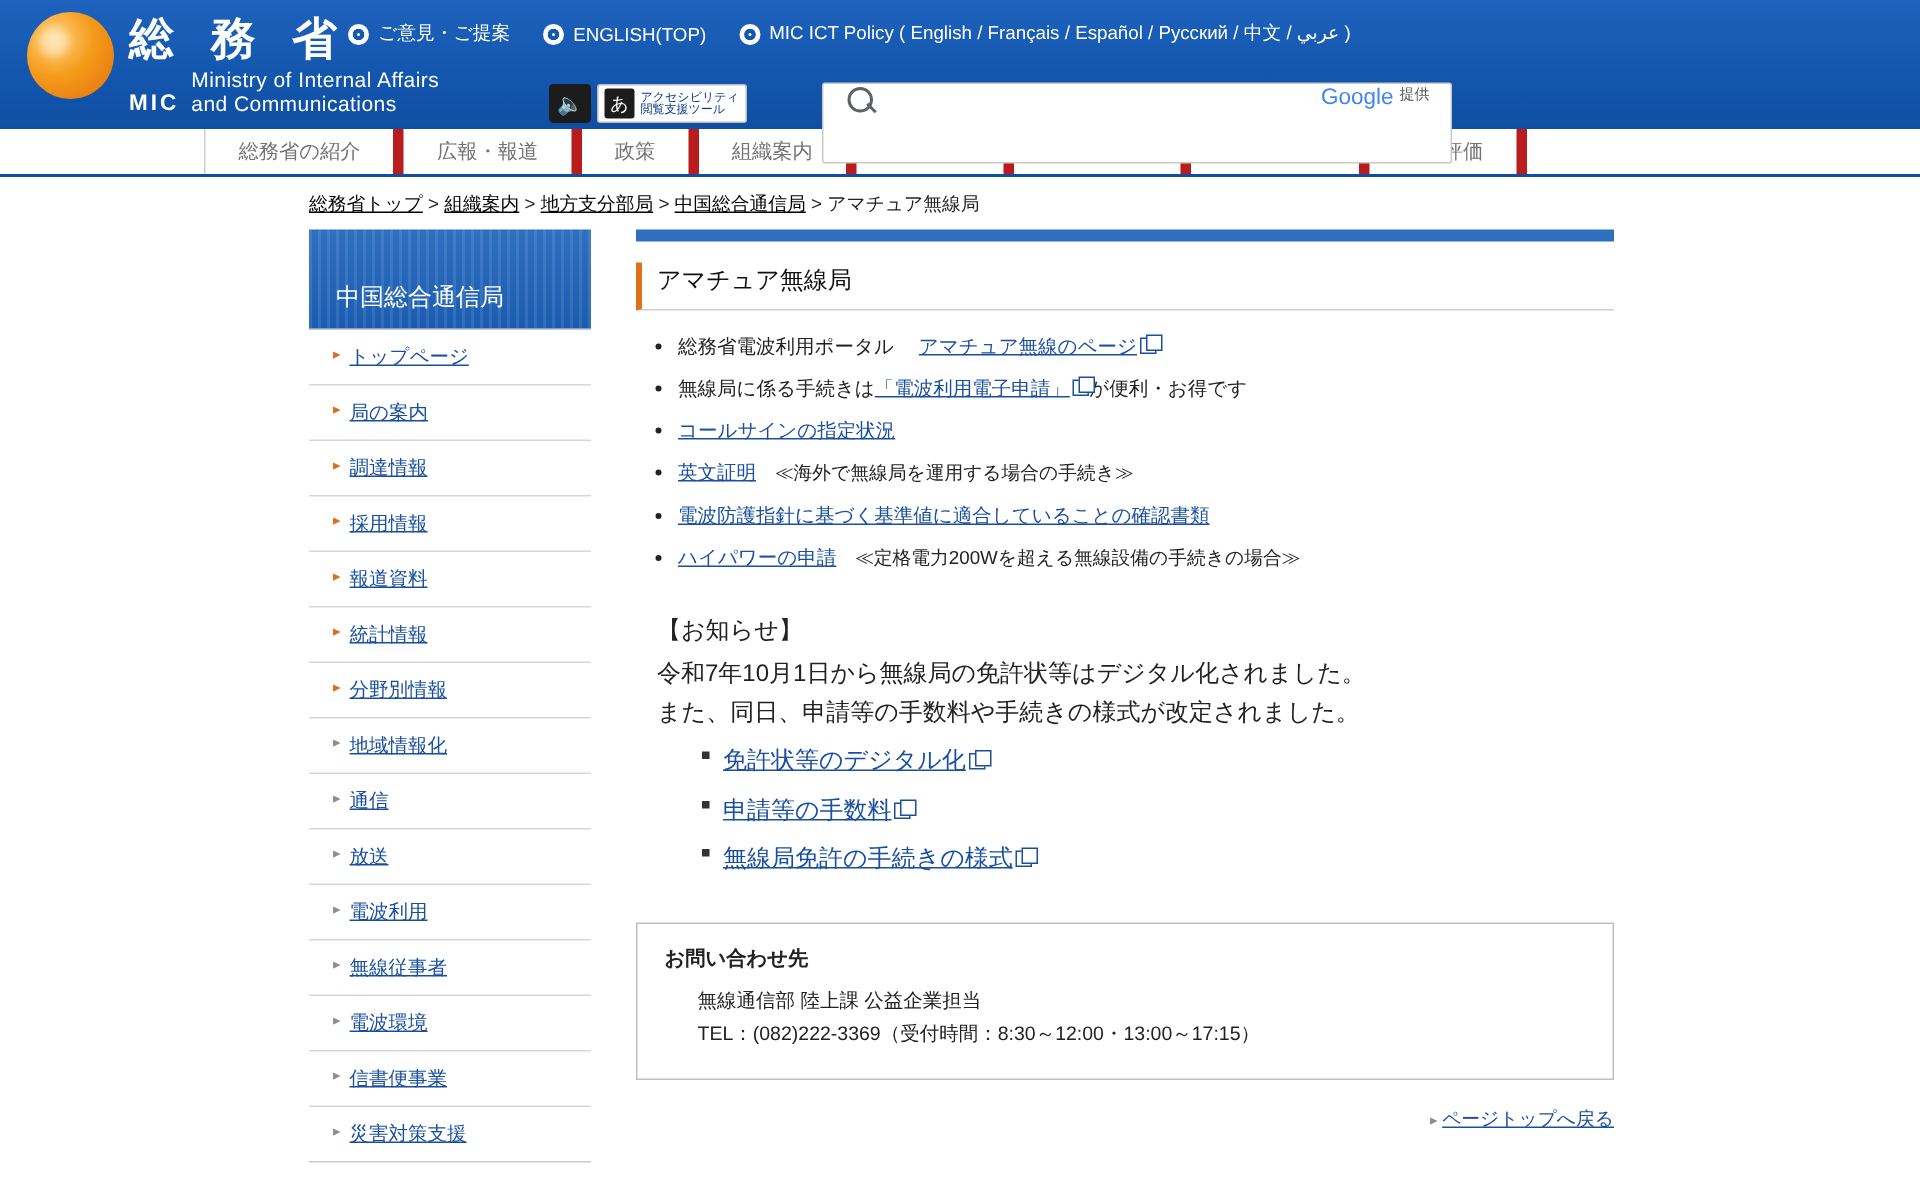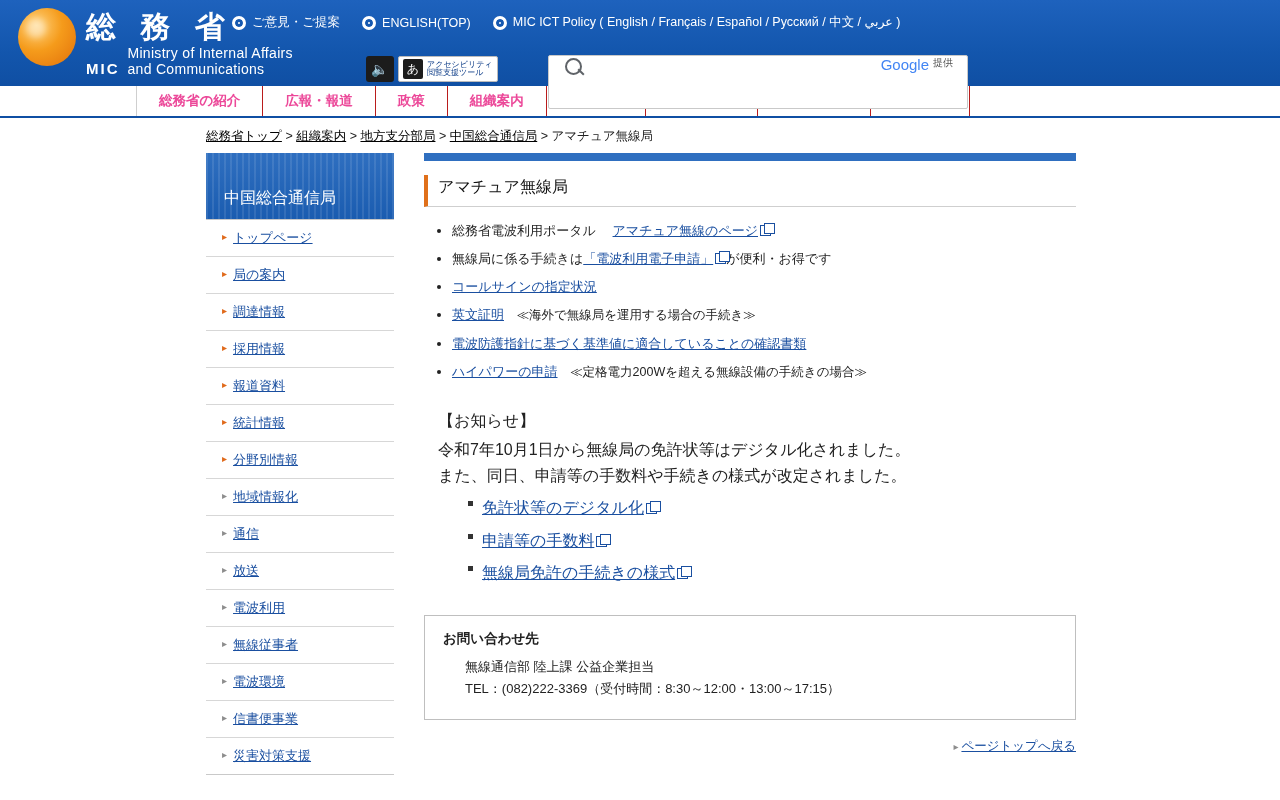--- a/index.html
+++ b/index.html
@@ -108,23 +108,22 @@
 
   
   .gnav {
     height: 32px; background: #fff; border-bottom: 2px solid #0f4fa3;
     display: flex; align-items: stretch;
     padding-left: 136px;
     font-size: 13.5px;
   }
   .gnav .item {
     display: flex; align-items: center; justify-content: center;
-    padding: 0 22px; color: #ec4899; white-space: nowrap;
-    border-right: 1px solid #b91c1c;
-    font-weight: bold;
+    padding: 0 22px; color: #737373; white-space: nowrap;
+    border-right: 7px solid #b91c1c;
   }
   .gnav .item:first-child { border-left: 1px solid #cfcfcf; }
 
   
   .crumb {
     padding: 10px 0 8px 206px; font-size: 12.5px; color: #222;
   }
   .crumb a { color:#000000;text-align:right; }
 
   

